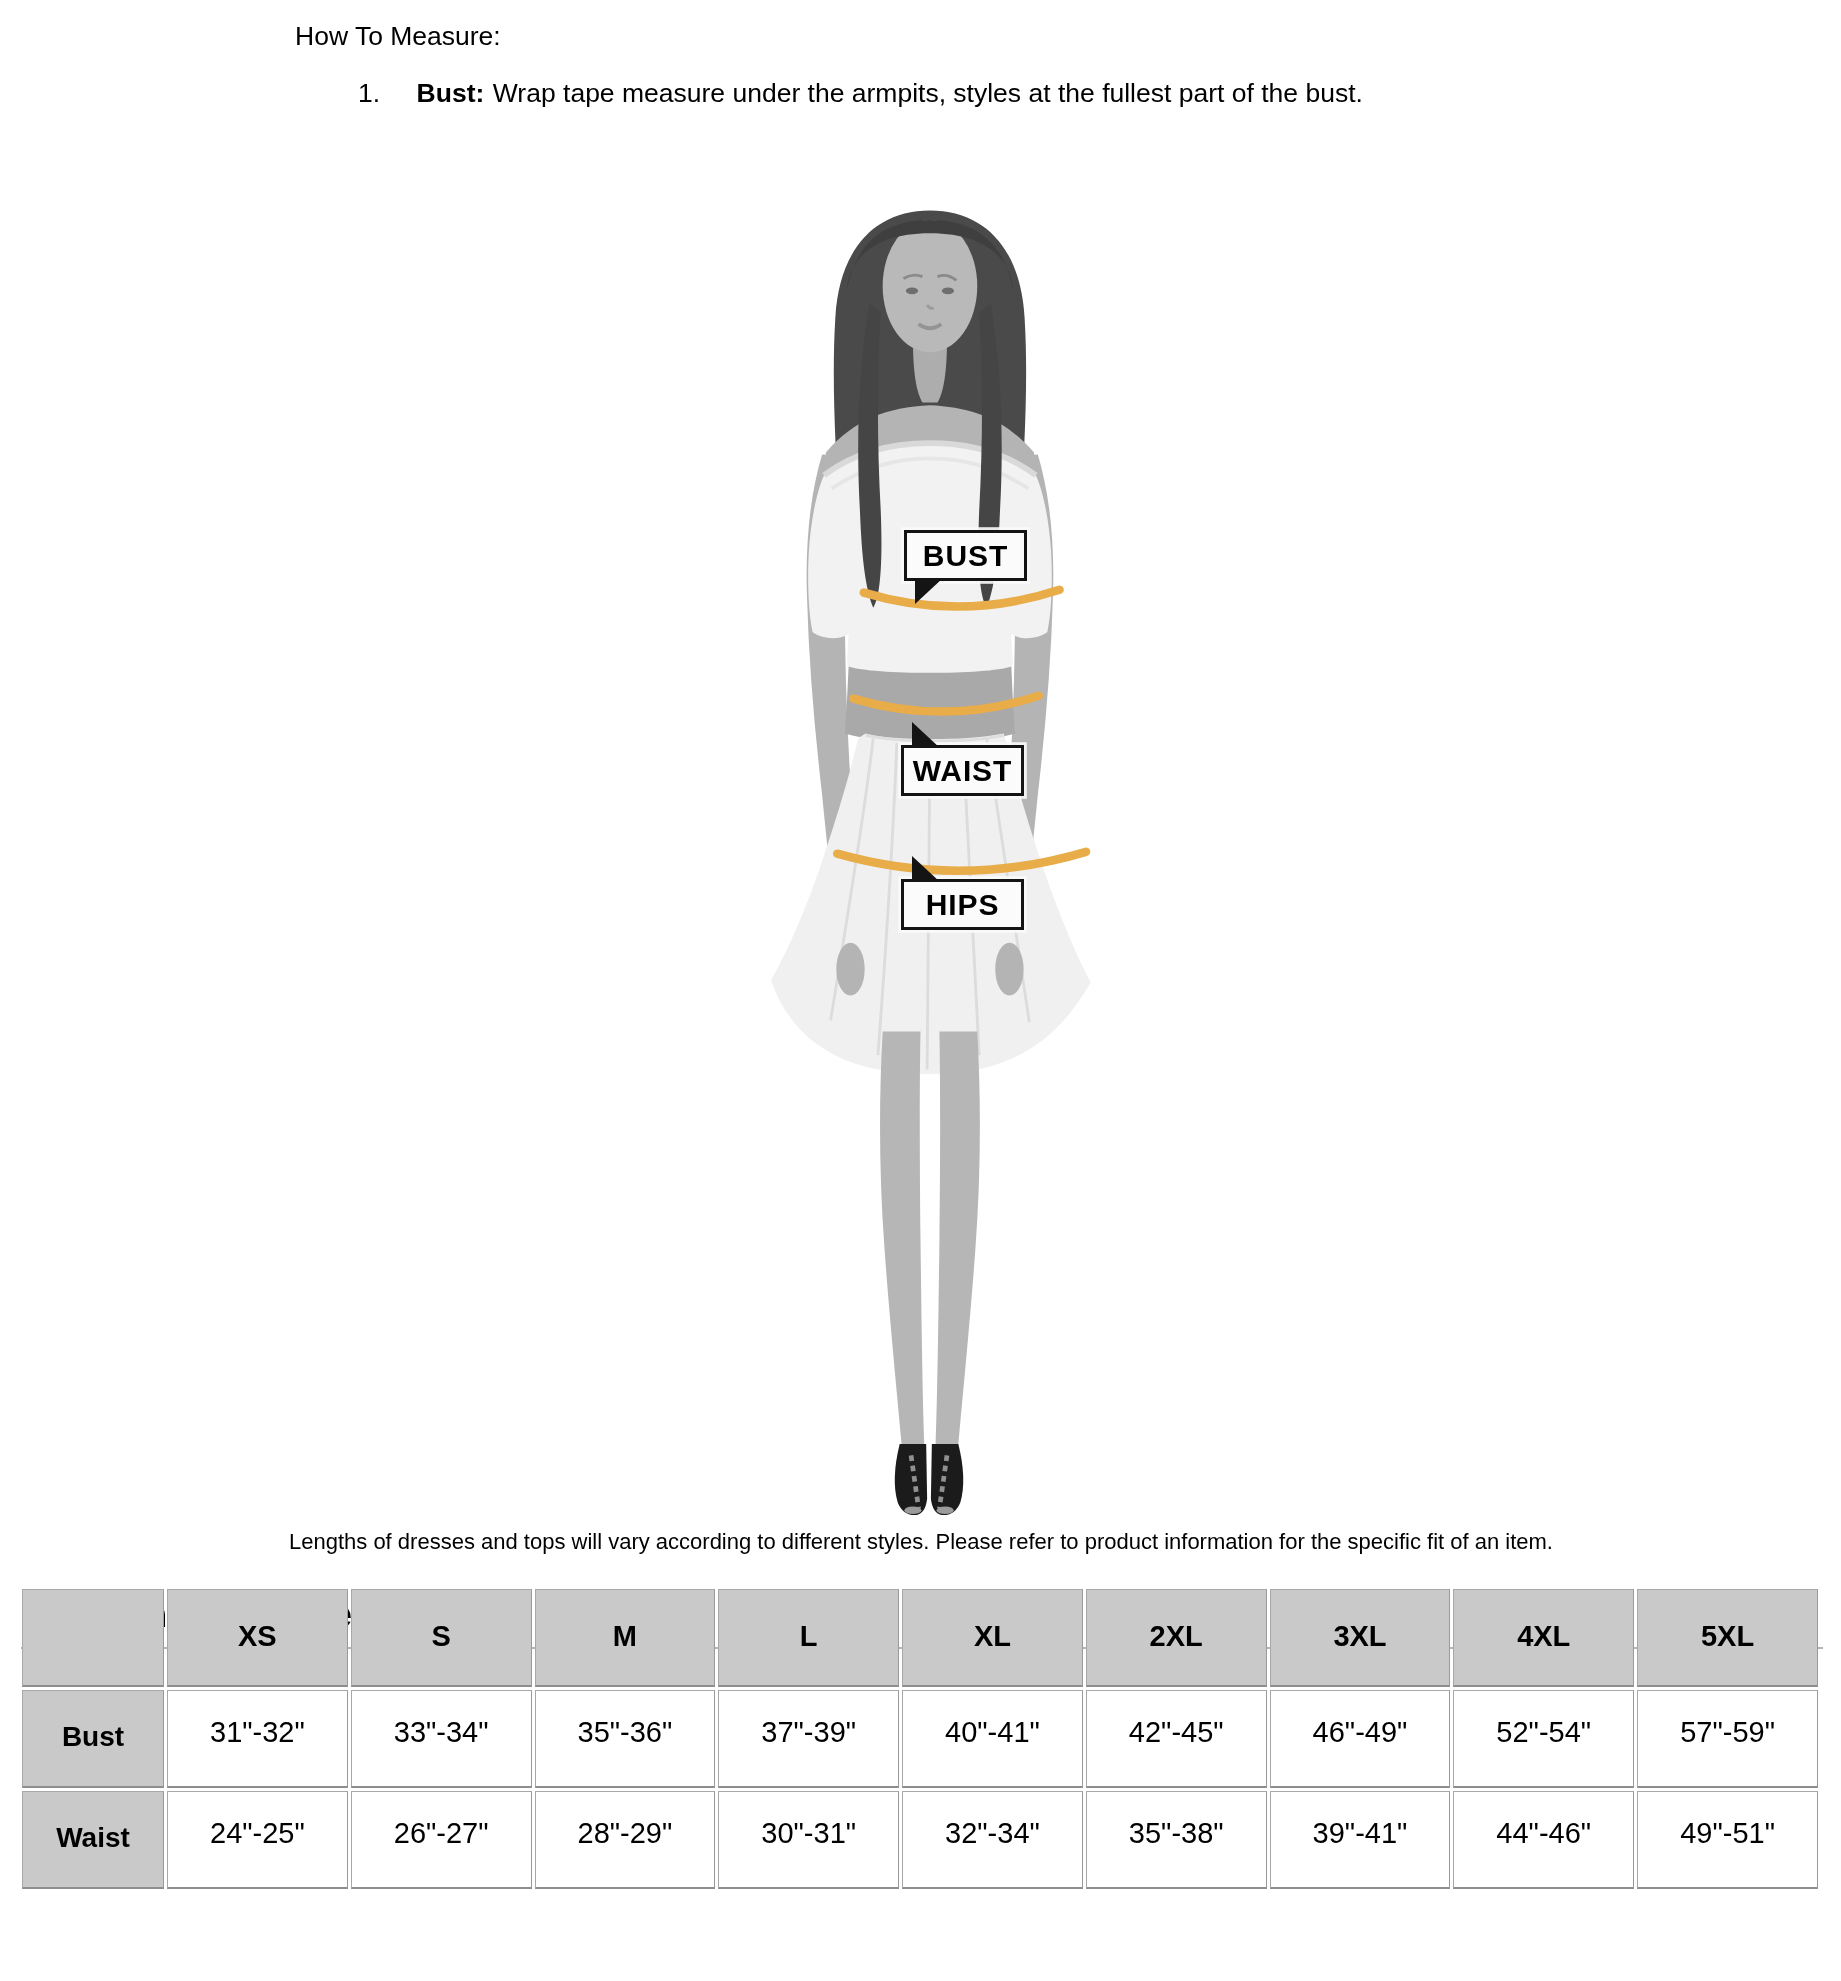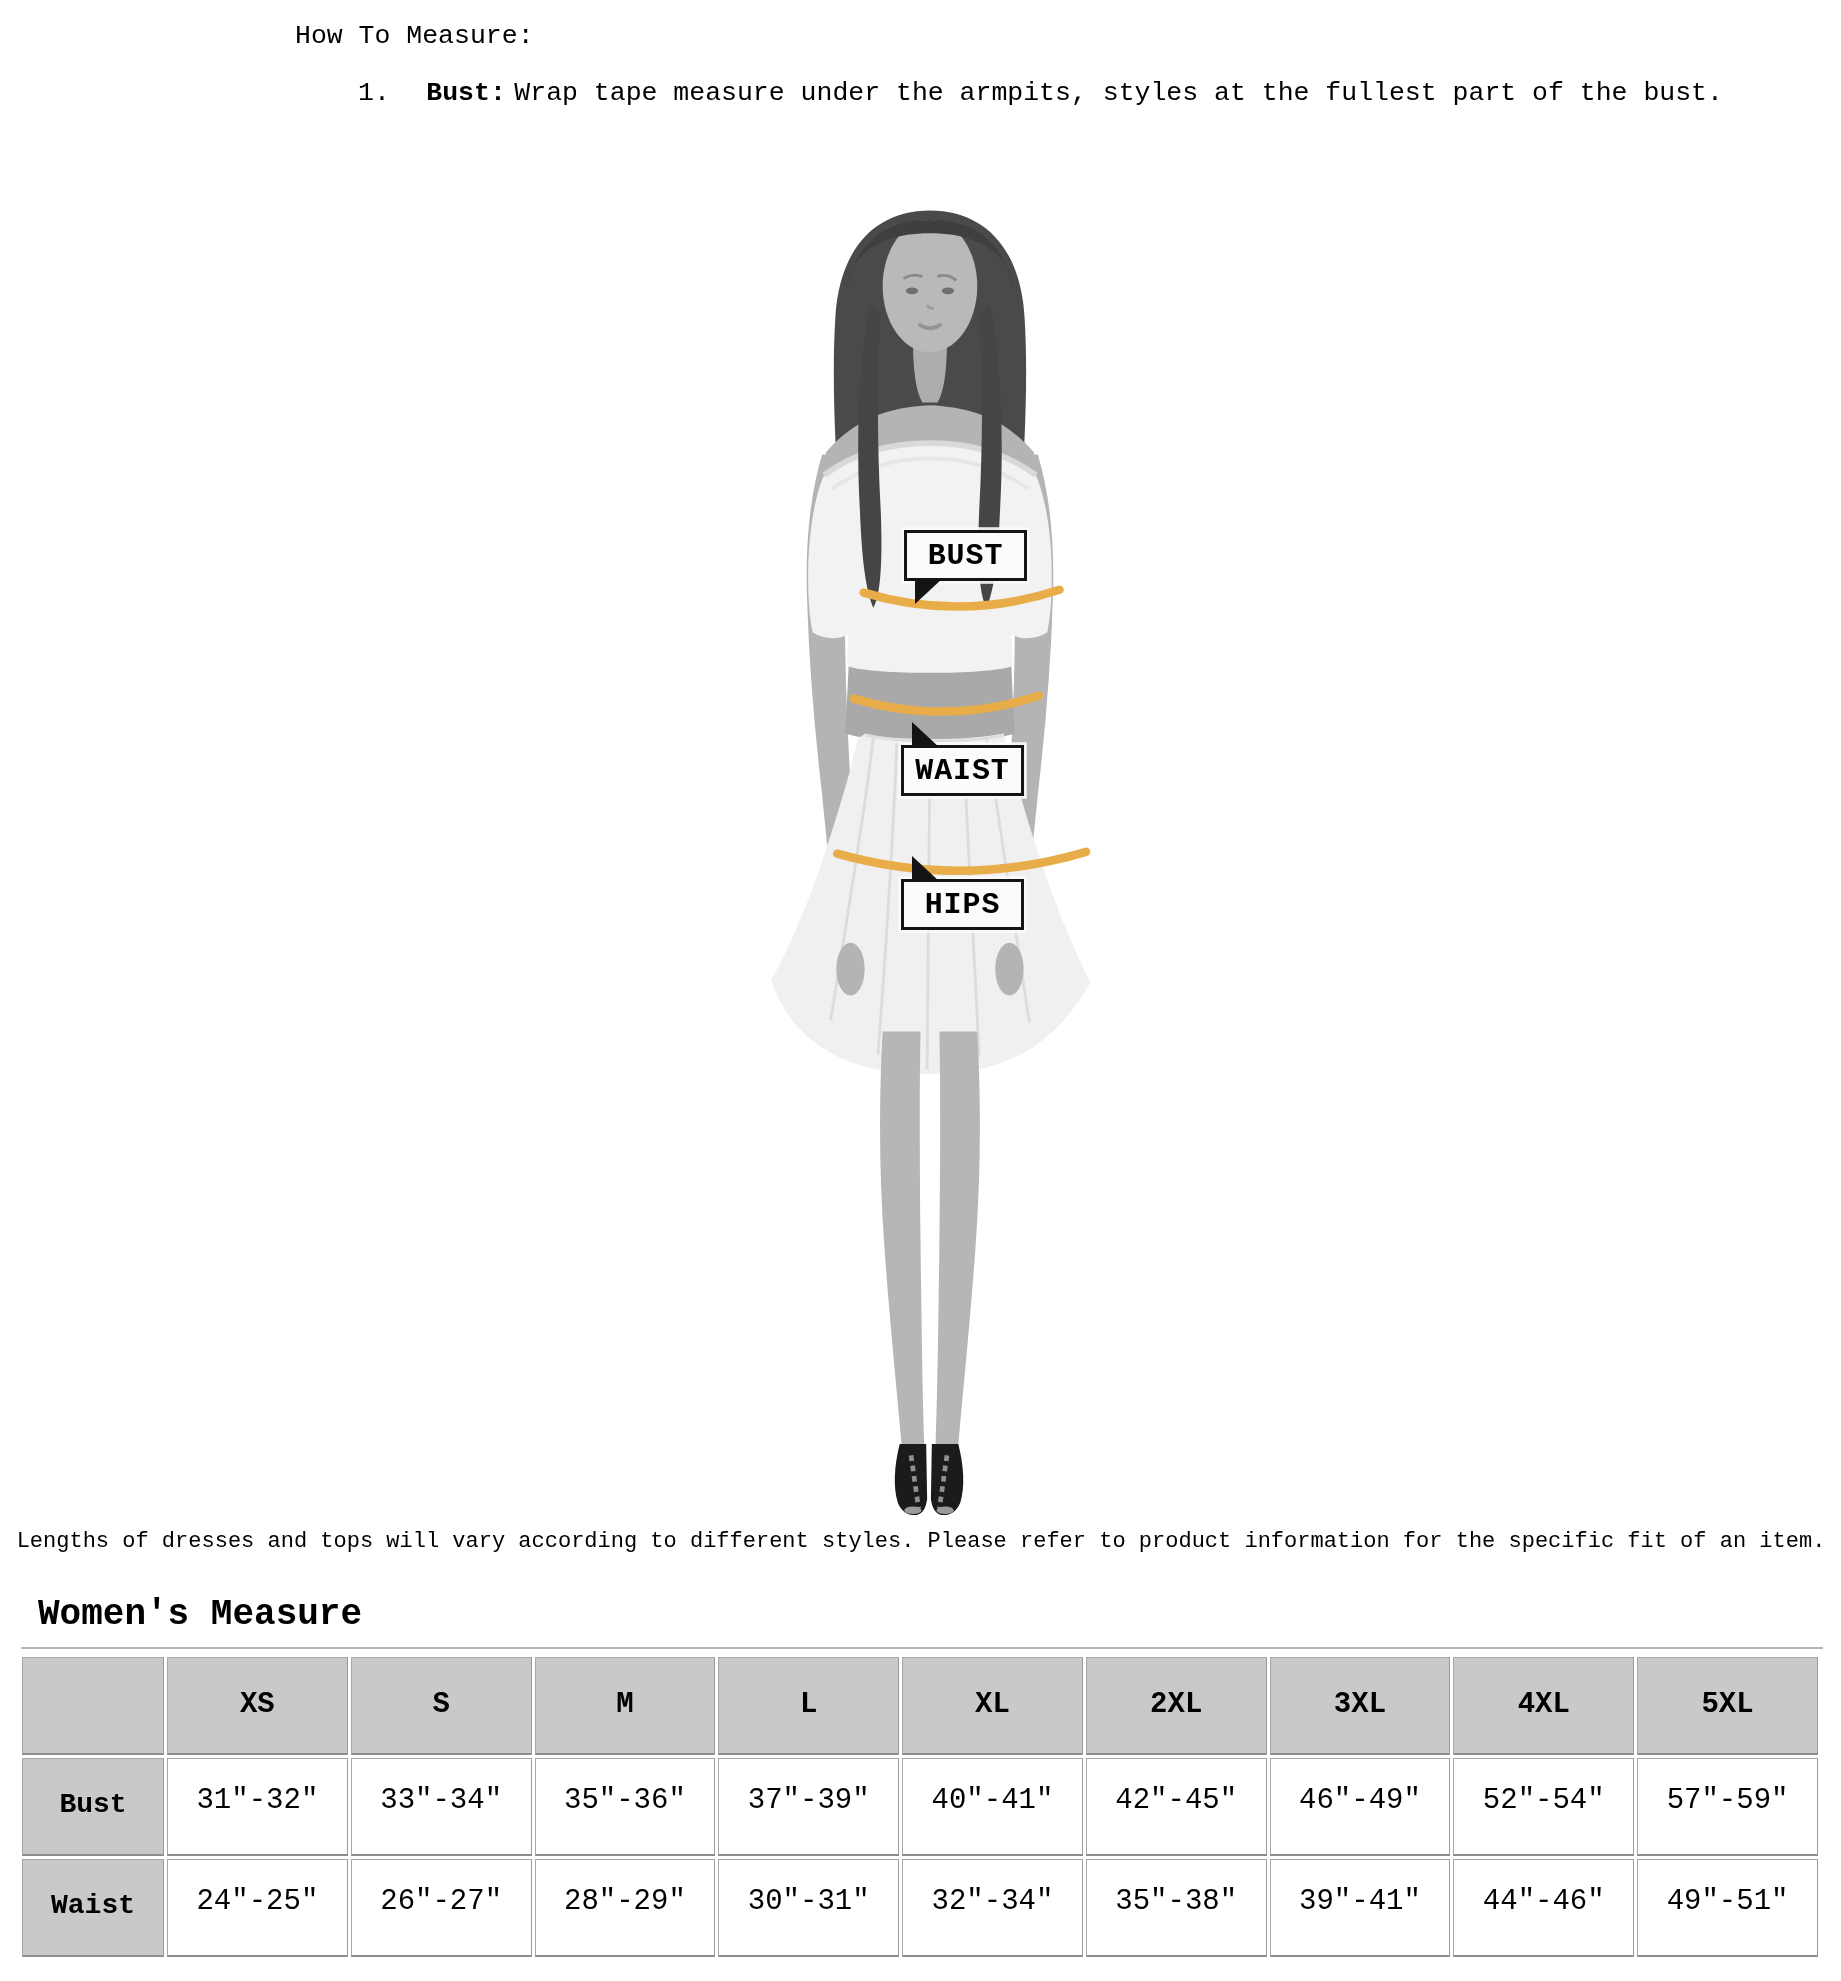--- a/index.html
+++ b/index.html
@@ -2,21 +2,21 @@
 <html style="font-size:15px"><head>
 <meta charset="utf-8">
 <style>
   html, body { margin: 0; padding: 0; background: #ffffff; }
   #page {
     position: relative;
     width: 1836px;
     height: 1982px;
     background: #ffffff;
     color: #000000;
-    font-family: Liberation Mono, monospace;
+    font-family: Liberation Sans, sans-serif;
     overflow: hidden;
   }
 
   
   .howto-title {
     position: absolute; left: 295px; top: 21px;
     font-size: 26.5px;
   }
   .howto-steps {
     position: absolute; left: 358px; top: 76px;
@@ -65,21 +65,21 @@
 
   
   .apparel-title {
     position: absolute; left: 38px; top: 1594px;
     font-size: 36px; font-weight: bold;
   }
   .title-rule {
     position: absolute; left: 21px; top: 1647px;
     width: 1802px; height: 1.9px; background: #B5B5B5;
   }
-  .table-wrap { position: absolute; left: 19px; top: 1654px; }
+  .table-wrap { position: absolute; left: 19px; top: 1586px; }
   table.size-table {
     border-collapse: separate;
     border-spacing: 3.8px;
     table-layout: fixed;
     width: 1802px;
   }
   .size-table col.c0 { width: 142px; }
   .size-table th, .size-table td {
     box-sizing: border-box;
     height: 98px;

